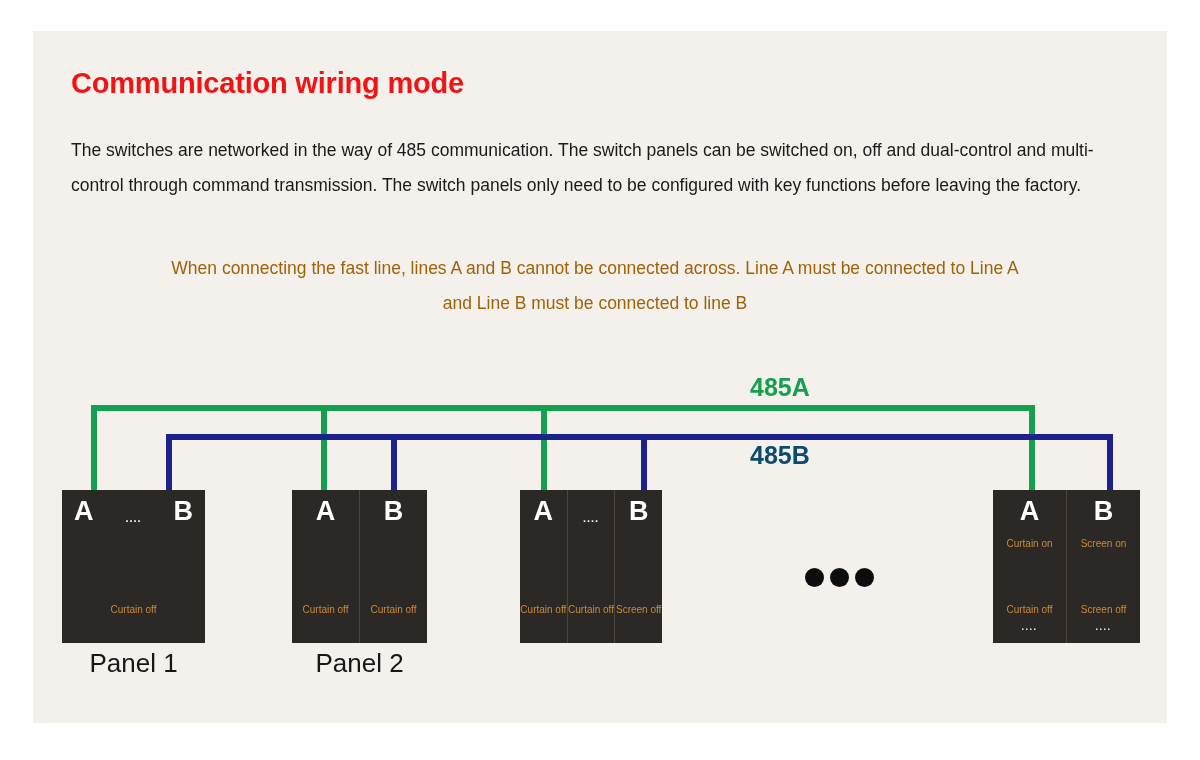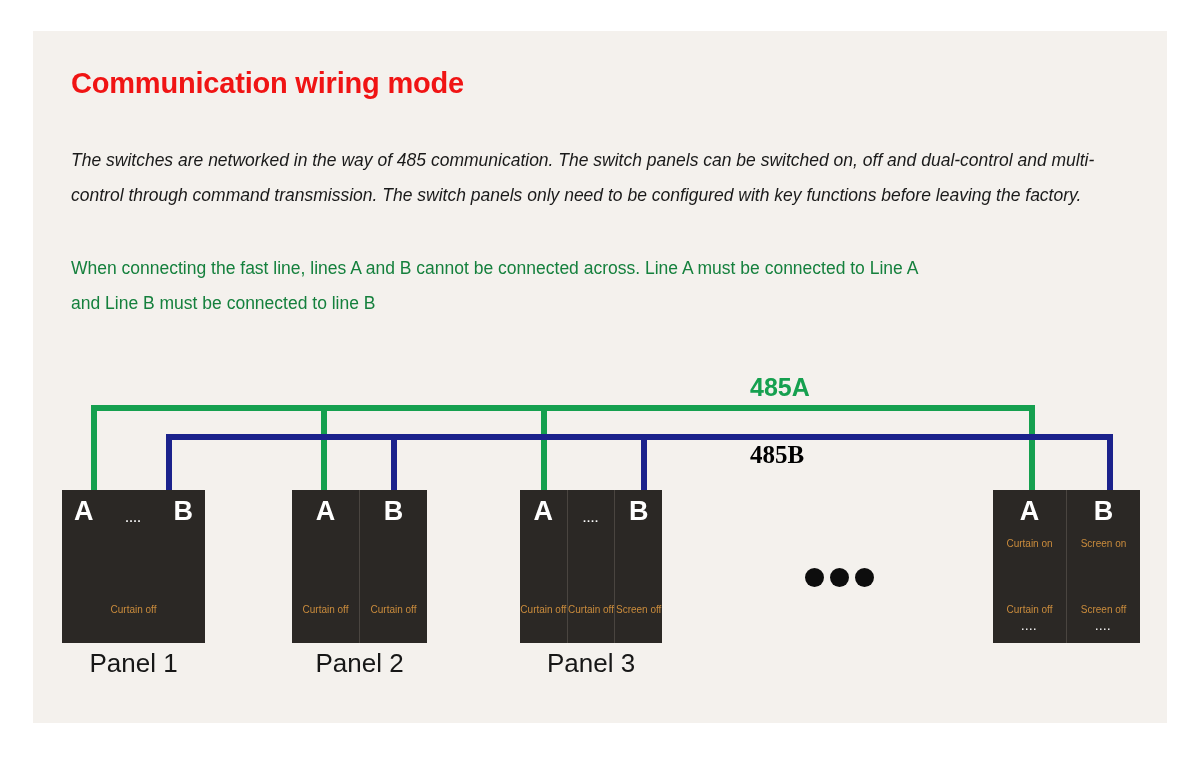--- a/index.html
+++ b/index.html
@@ -23,37 +23,37 @@
     position: absolute; left: 38px; top: 36px;
     font-size: 29px; font-weight: bold; color: #f01414;
     letter-spacing: -0.2px; white-space: nowrap;
   }
 
   .para {
     position: absolute; left: 38px;
     font-size: 17.5px; line-height: 35px;
     color: #1a1a1a; width: 1048px;
   }
-  #para-intro { top: 112px; font-style: italic; }
-  #para-warn  { top: 220px; color: #15803d; }
+  #para-intro { top: 102px; }
+  #para-warn  { top: 220px; color: #a16207; text-align: center; }
   #para-warn .warn-line2 { display:block; }
   #para-warn .warn-line3 { display:block; }
 
   
   #wiring { position: absolute; left: 0; top: 0; width: 1134px; height: 488px; }
 
   .hline, .vline { position: absolute; }
   .green { background: #15a04f; }
   .blue  { background: #1b228c; }
 
   .lbl-485 {
     position: absolute; font-size: 25px; font-weight: bold; white-space: nowrap;
   }
   #lbl-485a { left: 717px; top: 342px; color: #15a04f; }
-  #lbl-485b { left: 717px; top: 410px; color: #000000; font-family: Liberation Serif, serif; }
+  #lbl-485b { left: 717px; top: 410px; color: #0c4a6e; }
 
   
   .panel {
     position: absolute; top: 459px; height: 153px;
     background: #2b2825;
     display: flex; flex-direction: row;
   }
   .sub {
     position: relative; flex: 1 1 0; height: 100%;
     border-right: 1px solid #4a4540;
@@ -158,21 +158,20 @@
         </div>
         <div class="sub">
           <span class="sub-dots">....</span>
           <span class="fn-text fn-off">Curtain off</span>
         </div>
         <div class="sub">
           <span class="ab-letter ab-center">B</span>
           <span class="fn-text fn-off">Screen off</span>
         </div>
       </div>
-      <div class="panel-label" style="left:487px; width:142px;">Panel 3</div>
 
       <div class="bigdot" style="left:772px;"></div>
       <div class="bigdot" style="left:797px;"></div>
       <div class="bigdot" style="left:822px;"></div>
 
       <div class="panel" style="left:960px; width:147px;">
         <div class="sub">
           <span class="ab-letter ab-center">A</span>
           <span class="fn-text fn-on">Curtain on</span>
           <span class="fn-text fn-off">Curtain off</span>

